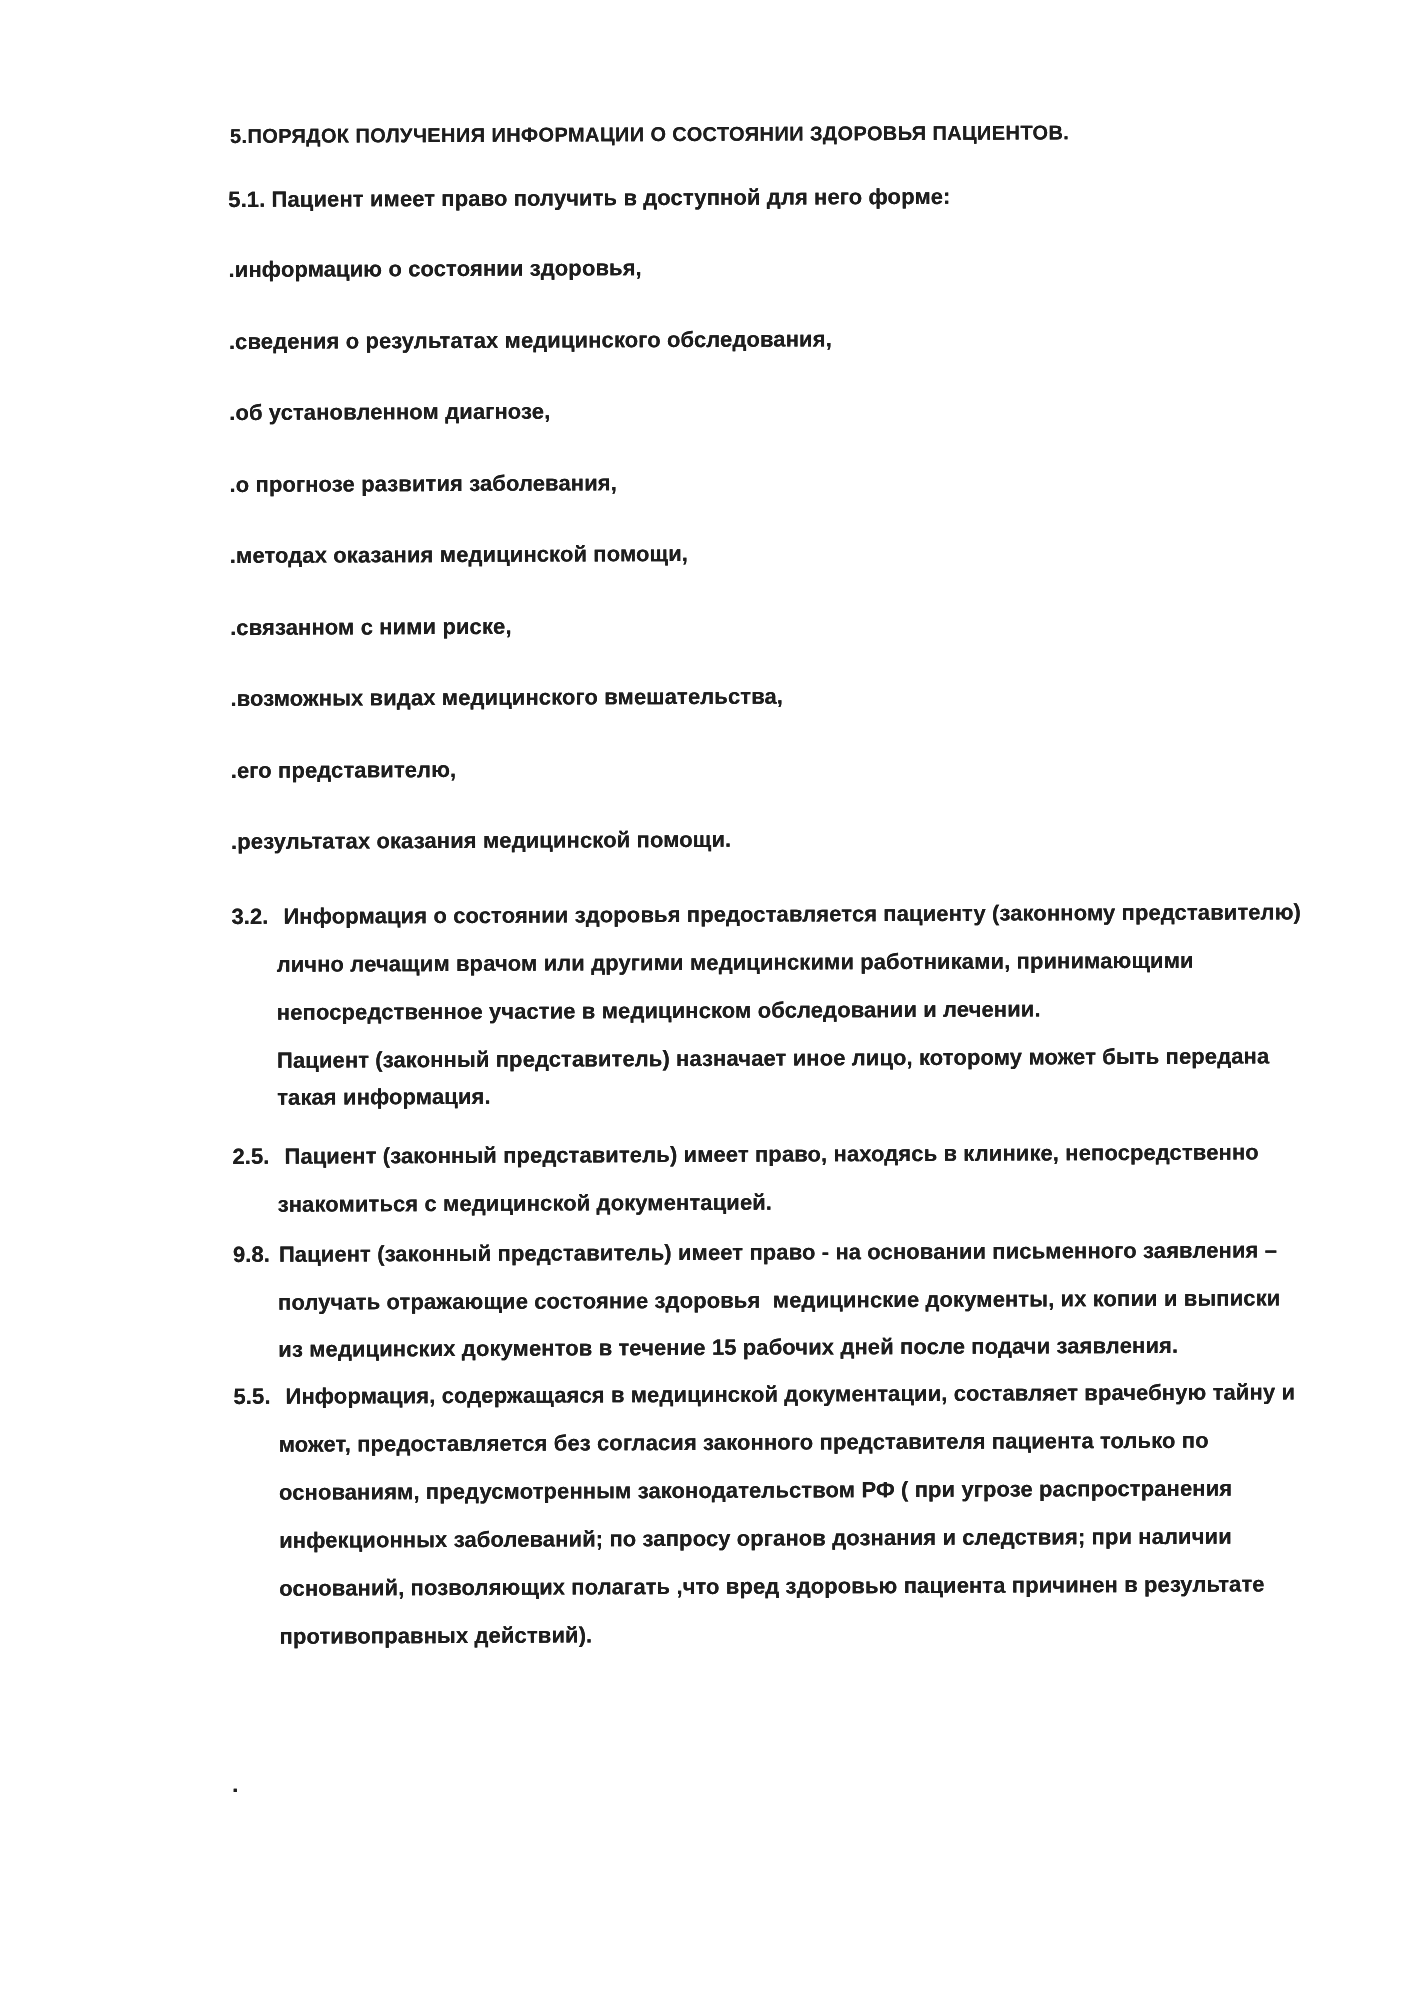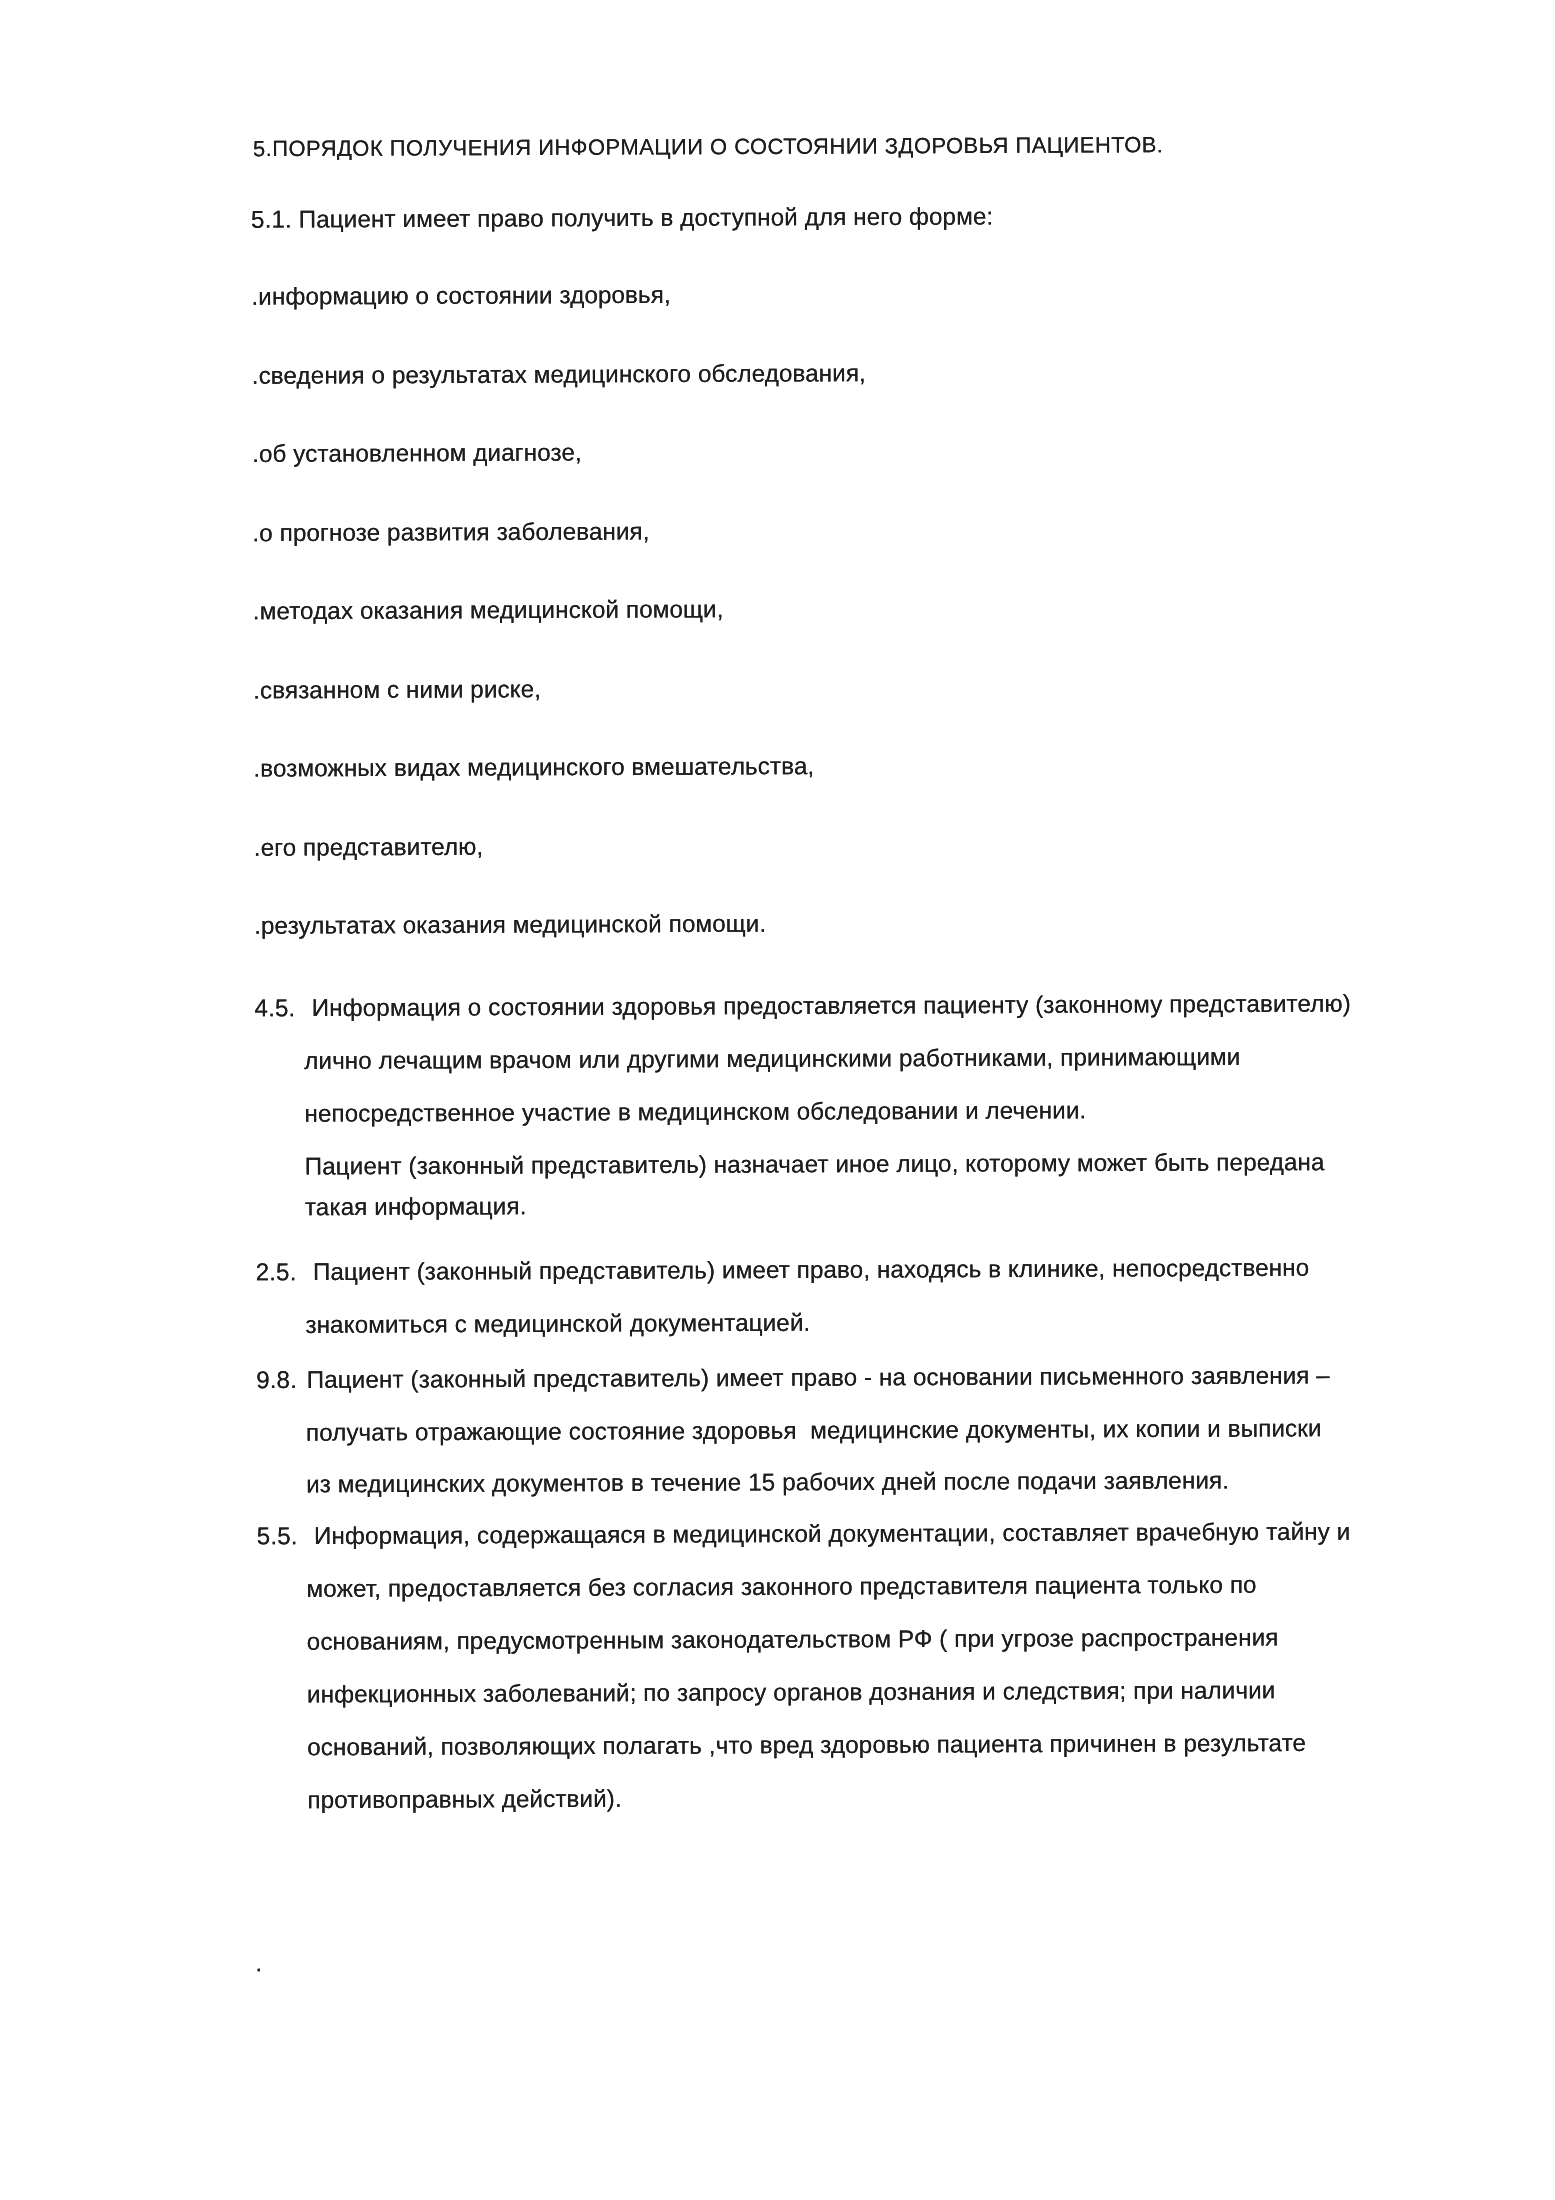--- a/index.html
+++ b/index.html
@@ -4,20 +4,21 @@
 <style>
   html, body { margin:0; padding:0; background:#e9e9e9; }
   .page {
     position: relative;
     width: 1414px;
     height: 2000px;
     background: var(--paper, #ffffff);
     overflow: hidden;
     font-family: "Liberation Sans", "DejaVu Sans", sans-serif;
     color: var(--ink, #1e1e1e);
+    font-weight: bold;
   }
   
   .sheet {
     position: absolute;
     inset: 0;
     transform: rotate(-0.25deg);
     transform-origin: 220px 140px;
   }
   .t {
     position: absolute;
@@ -51,21 +52,21 @@
     <div class="t" style="top:255px">.информацию о состоянии здоровья,</div>
     <div class="t" style="top:327px">.сведения о результатах медицинского обследования,</div>
     <div class="t" style="top:398px">.об установленном диагнозе,</div>
     <div class="t" style="top:470px">.о прогнозе развития заболевания,</div>
     <div class="t" style="top:541px">.методах оказания медицинской помощи,</div>
     <div class="t" style="top:613px">.связанном с ними риске,</div>
     <div class="t" style="top:684px">.возможных видах медицинского вмешательства,</div>
     <div class="t" style="top:756px">.его представителю,</div>
     <div class="t" style="top:827px">.результатах оказания медицинской помощи.</div>
 
-    <div class="t" style="top:902px"><span class="num">4.5.</span><span>Информация о состоянии здоровья предоставляется пациенту (законному представителю)</span></div>
+    <div class="t" style="top:902px"><span class="num">3.2.</span><span>Информация о состоянии здоровья предоставляется пациенту (законному представителю)</span></div>
     <div class="t cont" style="top:950px">лично лечащим врачом или другими медицинскими работниками, принимающими</div>
     <div class="t cont" style="top:998px">непосредственное участие в медицинском обследовании и лечении.</div>
     <div class="t cont" style="top:1046px">Пациент (законный представитель) назначает иное лицо, которому может быть передана</div>
     <div class="t cont" style="top:1083px">такая информация.</div>
 
     <div class="t" style="top:1142px"><span class="num">2.5.</span><span>Пациент (законный представитель) имеет право, находясь в клинике, непосредственно</span></div>
     <div class="t cont" style="top:1190px">знакомиться с медицинской документацией.</div>
 
     <div class="t tight" style="top:1240px"><span class="num">9.8.</span><span>Пациент (законный представитель) имеет право - на основании письменного заявления –</span></div>
     <div class="t cont" style="top:1288px">получать отражающие состояние здоровья  медицинские документы, их копии и выписки</div>

